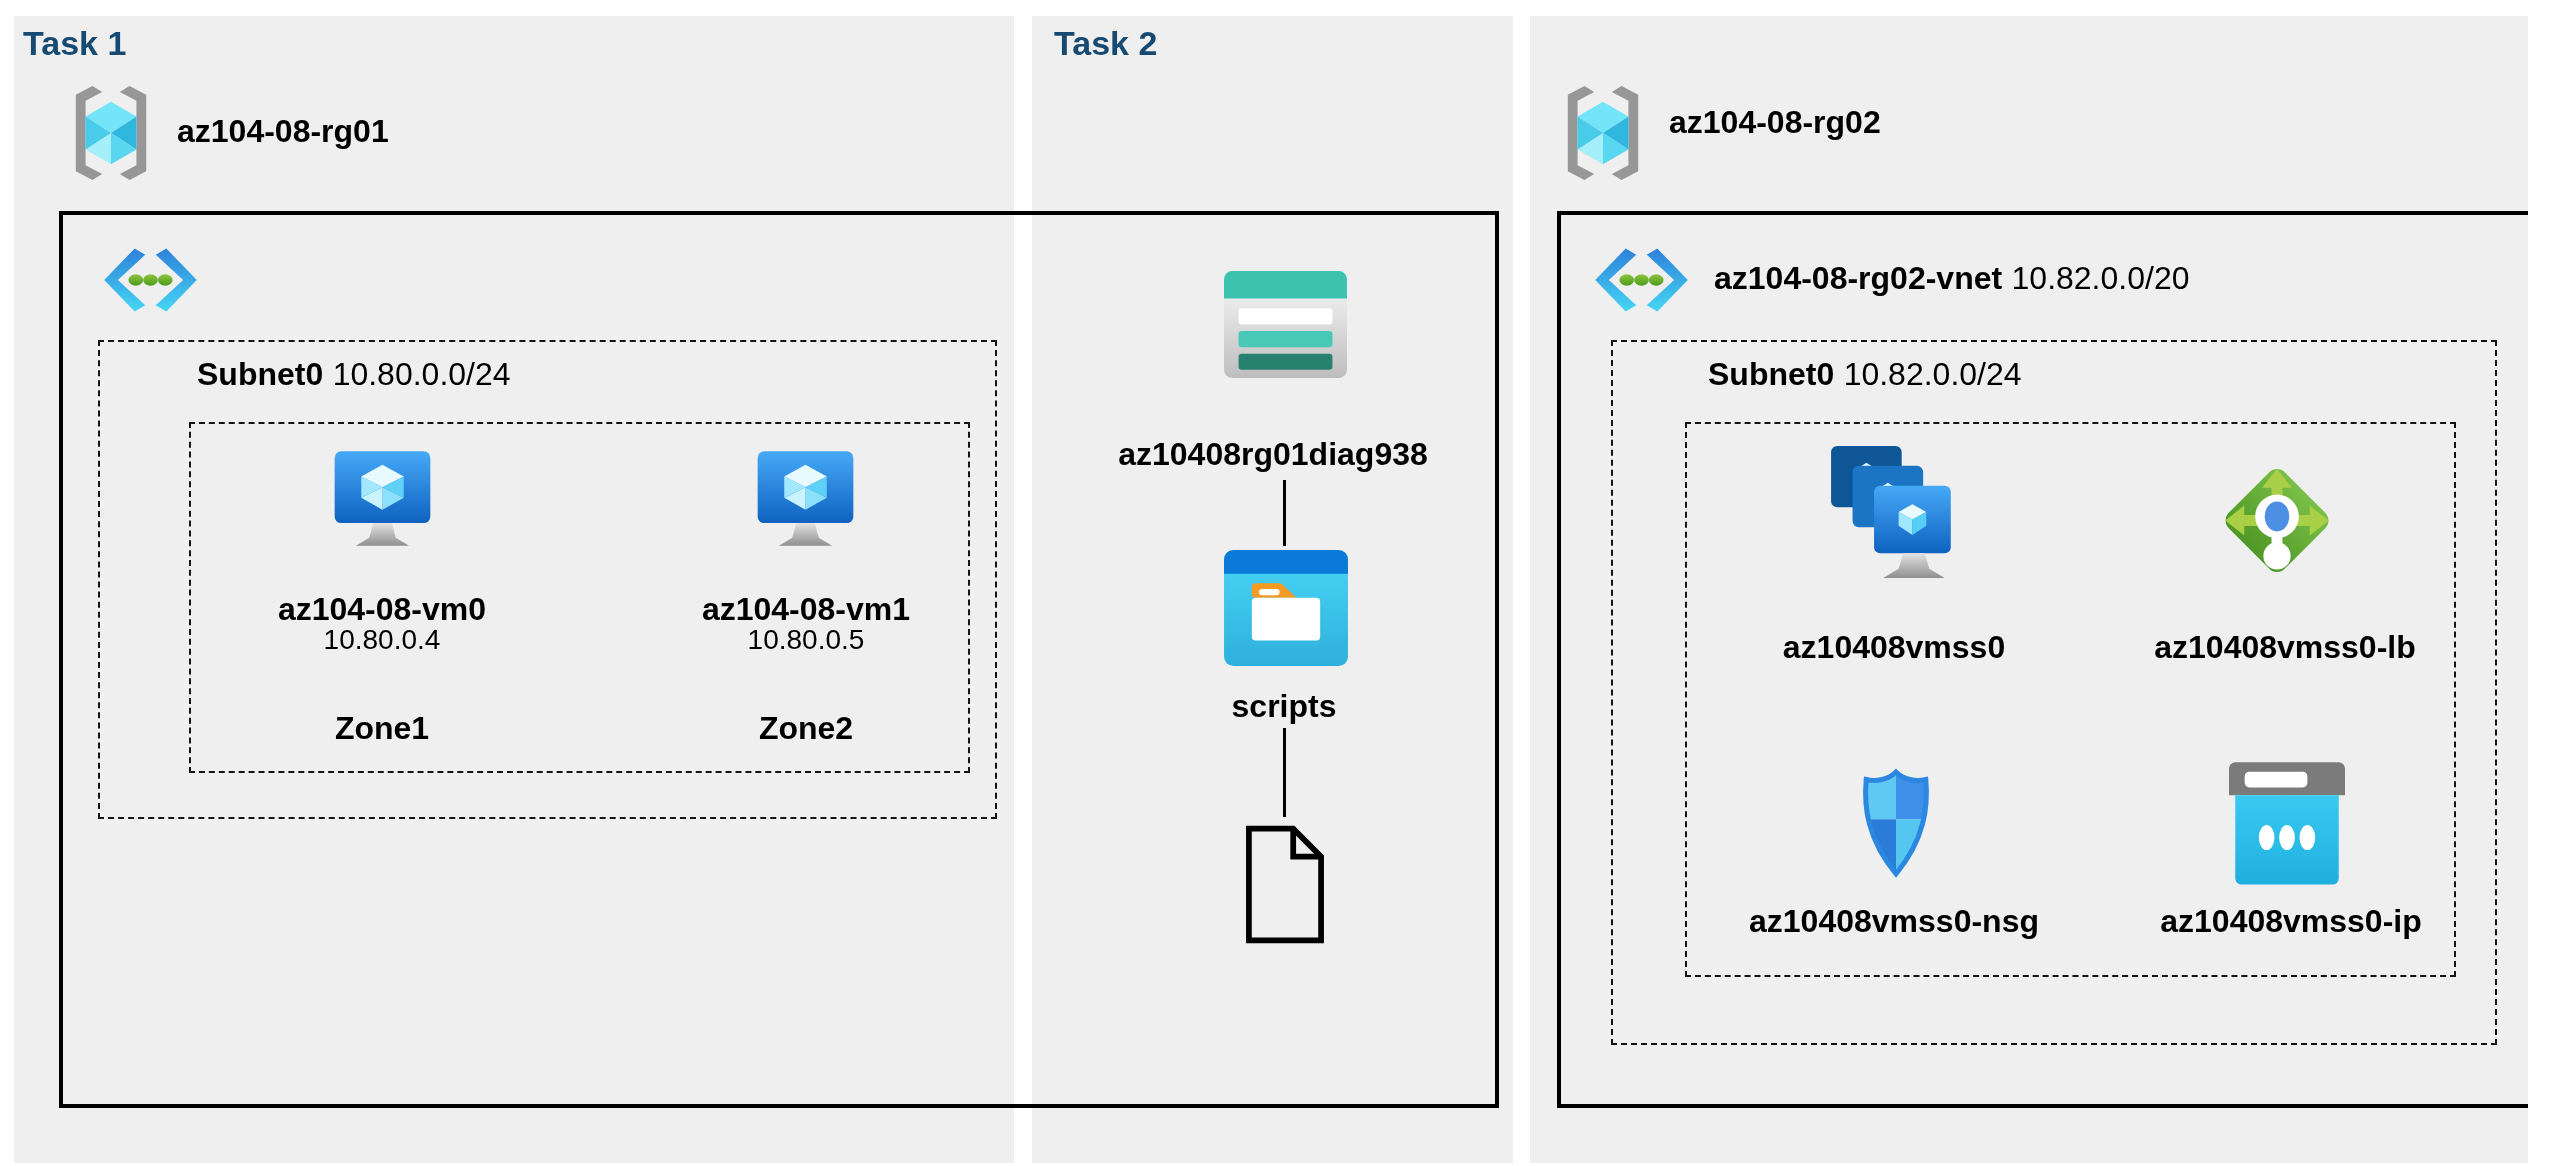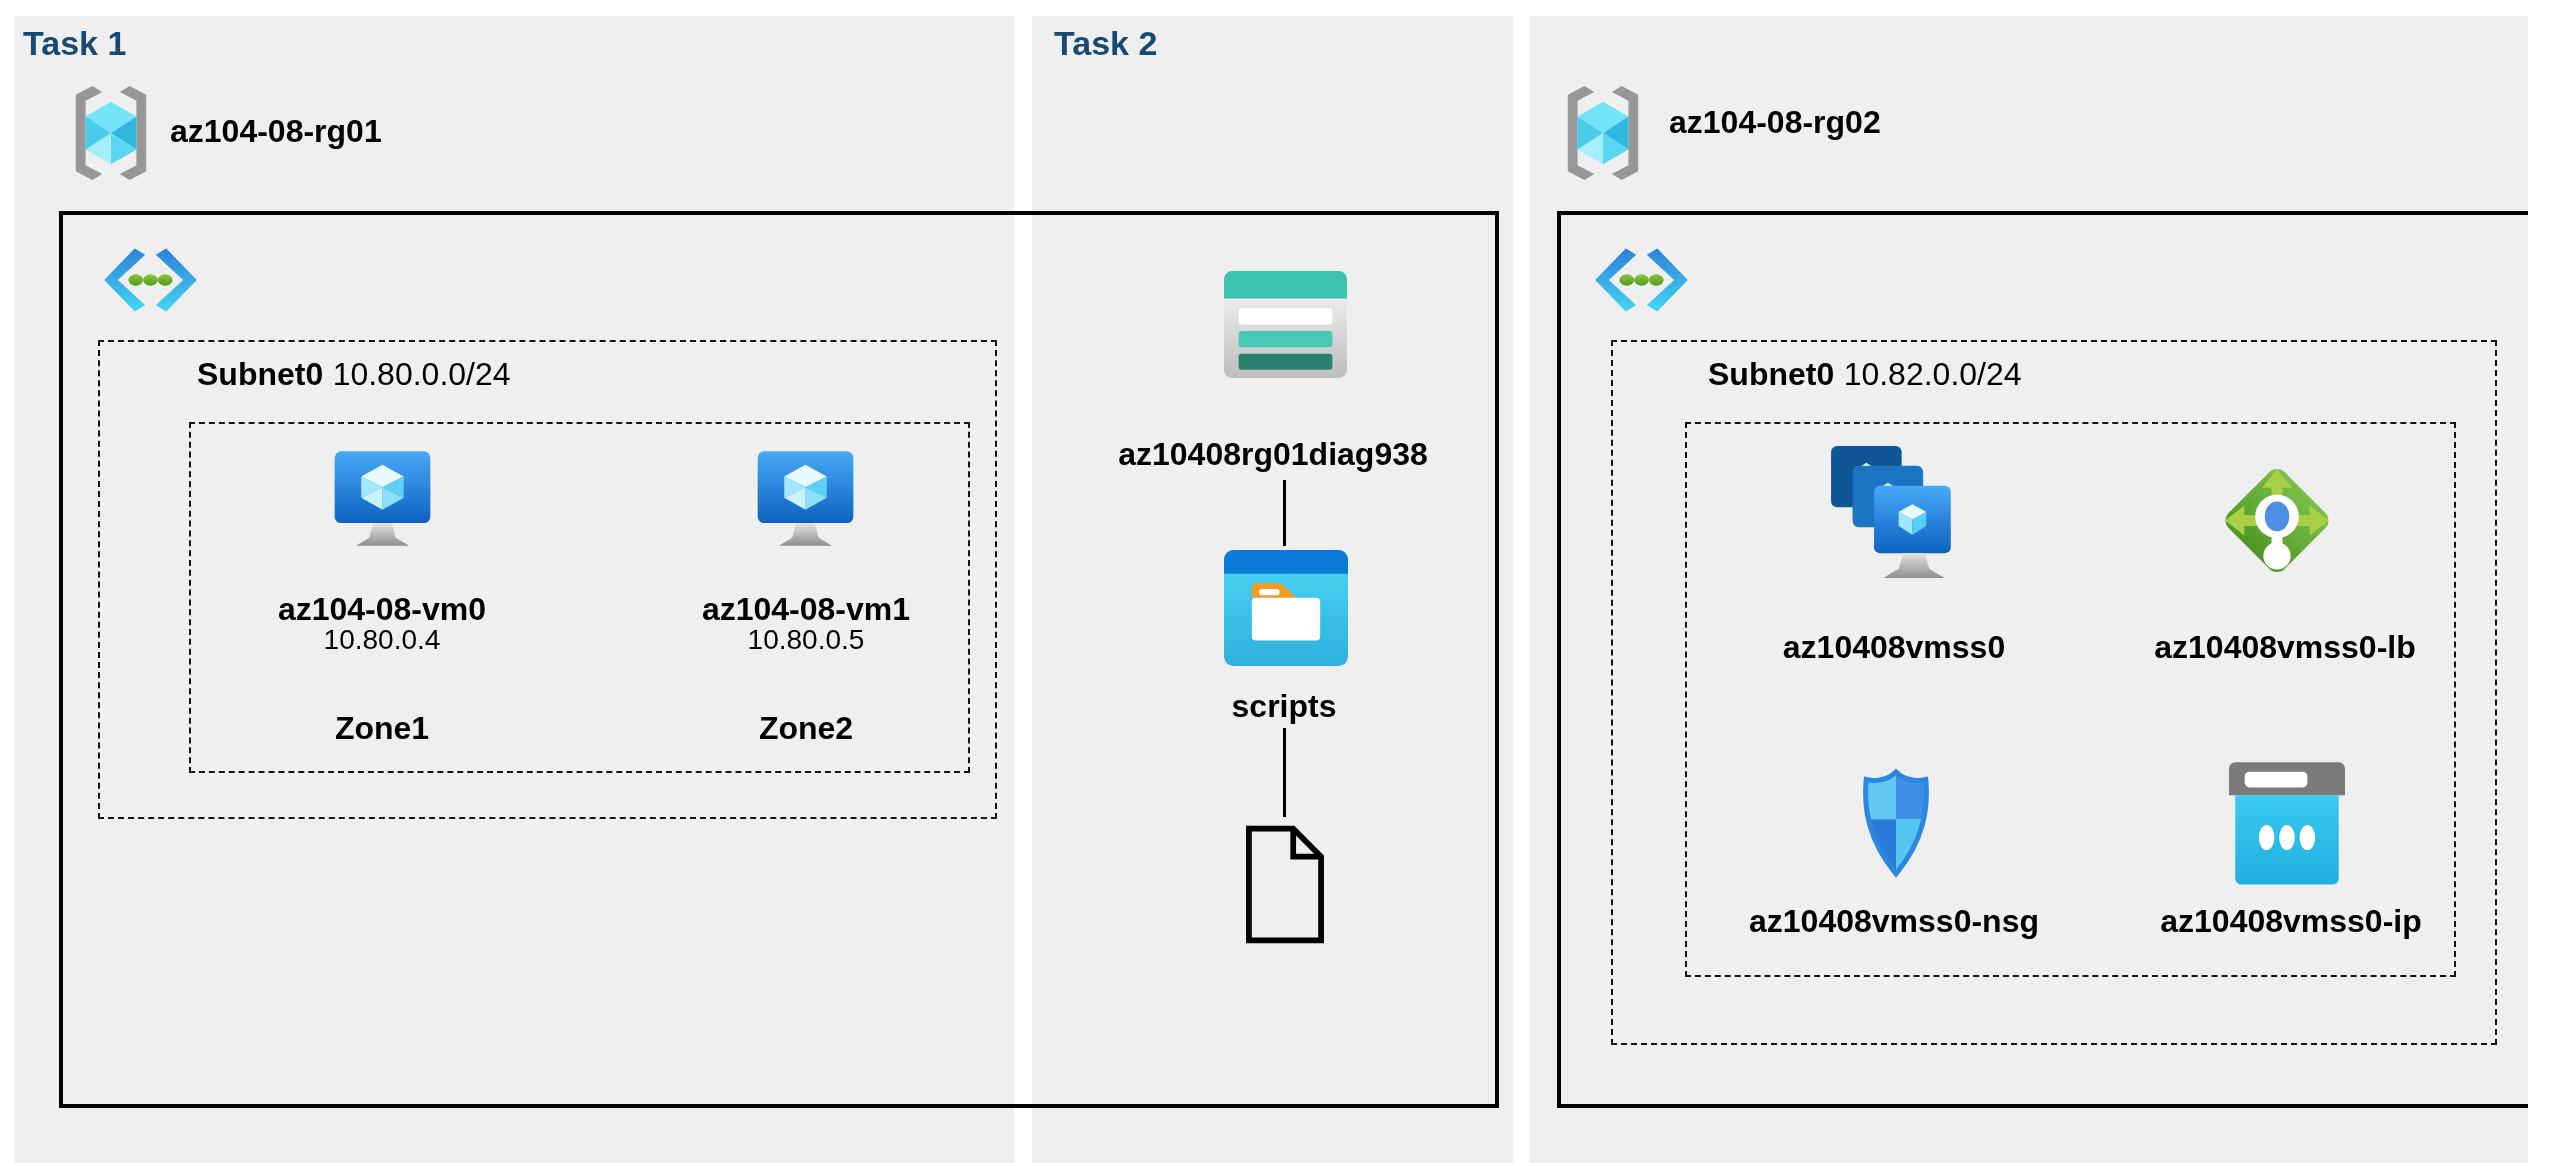--- a/index.html
+++ b/index.html
@@ -80,21 +80,21 @@
 
   <svg class="icon" style="left:67px;top:84px" width="88" height="98" viewBox="0 0 90 100">
     <path d="M26,2 L36,8 L19,17 L19,83 L36,92 L26,98 L9,89 L9,11 Z" fill="#979797"></path>
     <path d="M64,2 L54,8 L71,17 L71,83 L54,92 L64,98 L81,89 L81,11 Z" fill="#979797"></path>
     <polygon points="19,33 45,18 71,33 45,50" fill="#74e4f8"></polygon>
     <polygon points="71,33 71,67 45,50" fill="#2fb7dd"></polygon>
     <polygon points="71,67 45,82 45,50" fill="#59d6f0"></polygon>
     <polygon points="45,82 19,67 45,50" fill="#a5effb"></polygon>
     <polygon points="19,67 19,33 45,50" fill="#49cbea"></polygon>
   </svg>
-  <div class="res-label" style="left:170px;top:113px">az104-08-rg01</div>
+  <div class="res-label" style="left:177px;top:113px">az104-08-rg01</div>
 
   <div class="outline" id="box-12"></div>
 
   <svg class="icon" style="left:100px;top:242px" width="101" height="76" viewBox="0 0 96 62">
     <path d="M33,1 L43,7 L17,31 L43,55 L33,61 L4,31 Z" fill="url(#gChev)"></path>
     <path d="M63,1 L53,7 L79,31 L53,55 L63,61 L92,31 Z" fill="url(#gChev)"></path>
     <ellipse cx="34" cy="31" rx="7" ry="5.5" fill="url(#gDot)"></ellipse>
     <ellipse cx="48" cy="31" rx="7" ry="5.5" fill="url(#gDot)"></ellipse>
     <ellipse cx="62" cy="31" rx="7" ry="5.5" fill="url(#gDot)"></ellipse>
   </svg>
@@ -172,20 +172,23 @@
 
   <div class="outline" id="box-3"></div>
 
   <svg class="icon" style="left:1591px;top:242px" width="101" height="76" viewBox="0 0 96 62">
     <path d="M33,1 L43,7 L17,31 L43,55 L33,61 L4,31 Z" fill="url(#gChev)"></path>
     <path d="M63,1 L53,7 L79,31 L53,55 L63,61 L92,31 Z" fill="url(#gChev)"></path>
     <ellipse cx="34" cy="31" rx="7" ry="5.5" fill="url(#gDot)"></ellipse>
     <ellipse cx="48" cy="31" rx="7" ry="5.5" fill="url(#gDot)"></ellipse>
     <ellipse cx="62" cy="31" rx="7" ry="5.5" fill="url(#gDot)"></ellipse>
   </svg>
+  <div class="row-label" style="left:1714px;top:260px">
+    <span class="nm">az104-08-rg02-vnet</span><span class="cidr">10.82.0.0/20</span>
+  </div>
 
   <div class="dashed" id="subnet-3"></div>
   <div class="row-label" style="left:1708px;top:356px">
     <span class="nm">Subnet0</span><span class="cidr">10.82.0.0/24</span>
   </div>
 
   <div class="dashed" id="inner-3"></div>
 
   <svg class="icon" style="left:1828px;top:429px" width="132" height="175" viewBox="0 0 86 96">
     <rect x="2" y="2" width="46" height="40" rx="4" fill="#0f5697"></rect>

